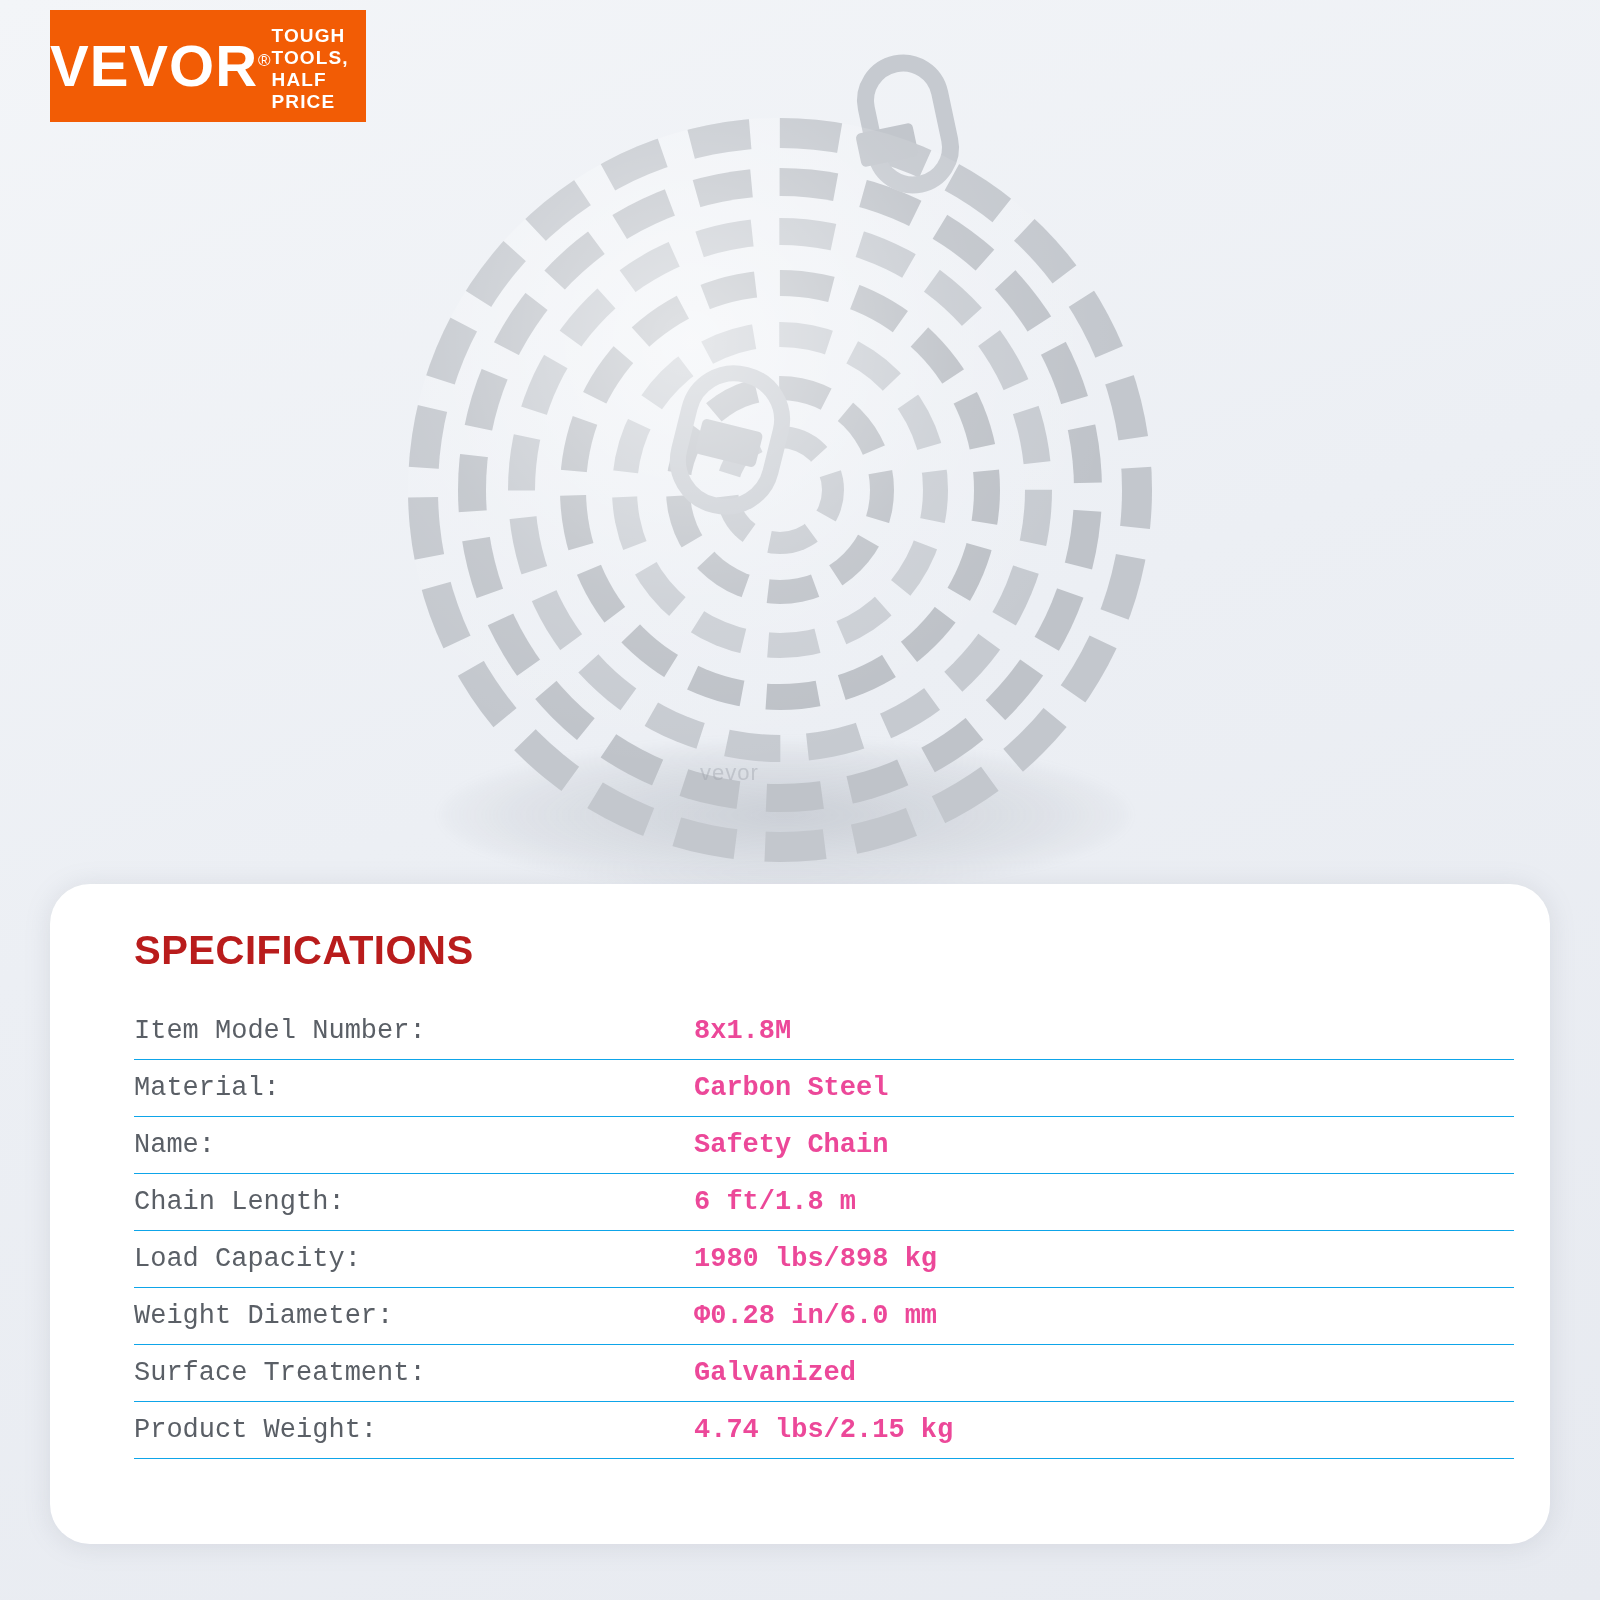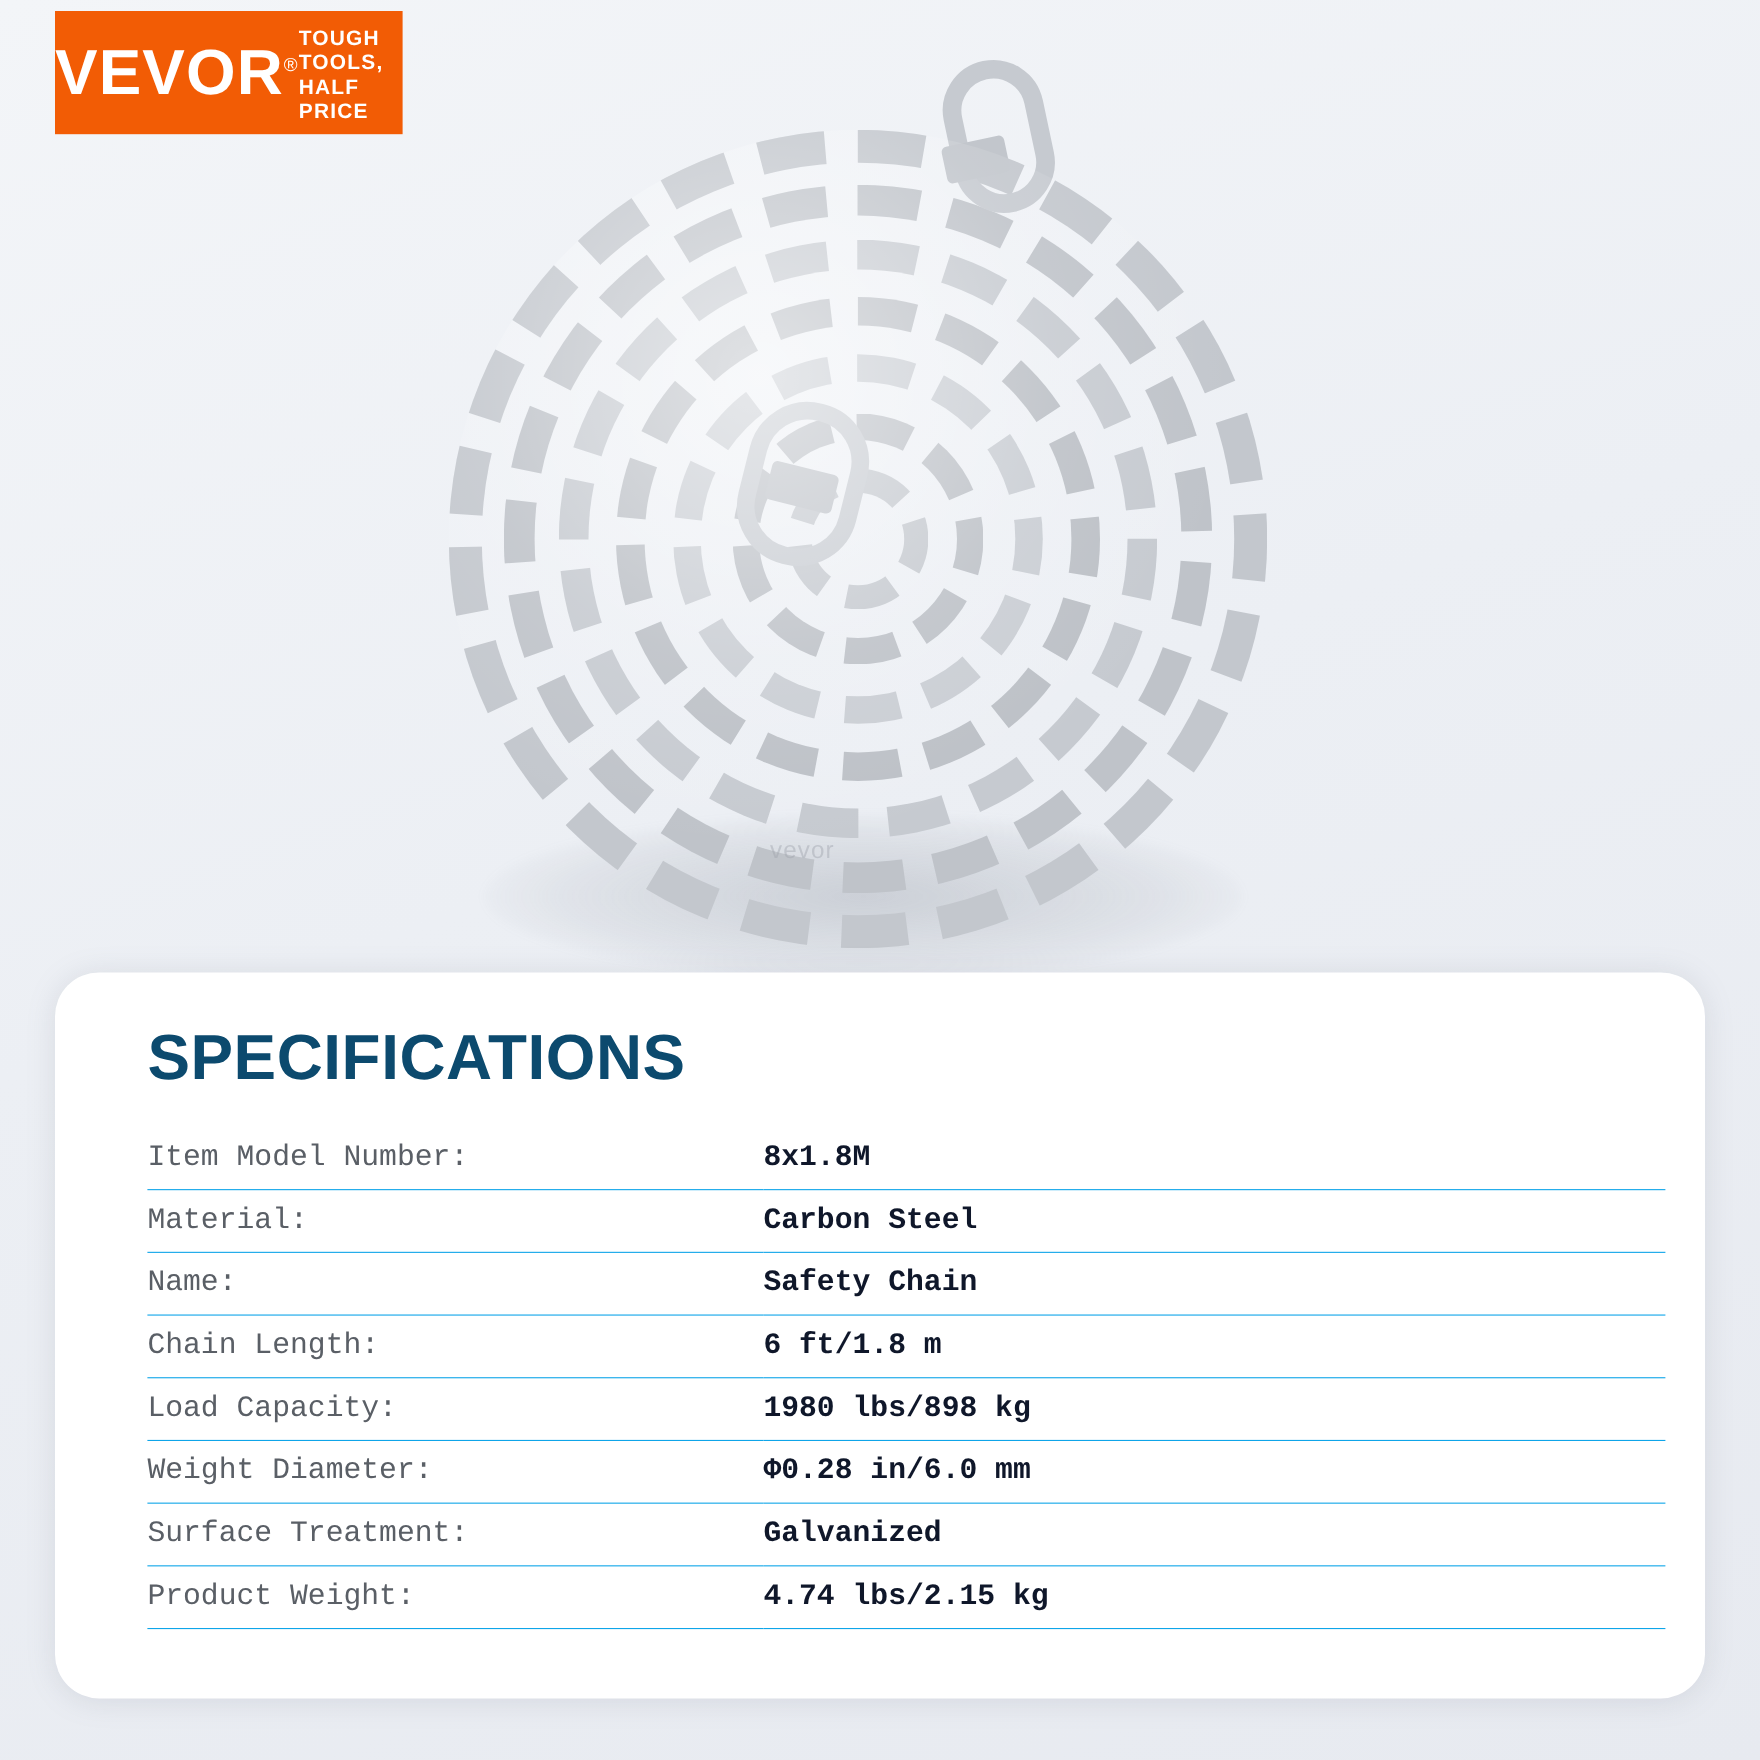--- a/index.html
+++ b/index.html
@@ -155,23 +155,23 @@
     top: 884px;
     width: 1500px;
     height: 660px;
     background: #ffffff;
     border-radius: 40px;
     box-shadow: 0 2px 26px rgba(120,130,145,0.18);
     box-sizing: border-box;
     padding: 44px 56px 0 56px;
   }
   .spec-title {
-    font-size: 58px;
-    font-weight: bold;
-    color: #0c4a6e;
+    font-size: 40px;
+    font-weight: bold;
+    color: #b91c1c;
     letter-spacing: 0.5px;
     margin: 0 0 30px 28px;
   }
   .spec-table {
     width: 1380px;
     border-collapse: collapse;
     margin-left: 28px;
   }
   .spec-table tr {
     border-bottom: 1px solid #0ea5e9;
@@ -183,21 +183,21 @@
   }
   .spec-label {
     width: 560px;
     font-size: 27px;
     color: #5a5f66;
     font-weight: normal;
     padding-left: 8px;
   }
   .spec-value {
     font-size: 27px;
-    color: #0f172a;
+    color: #ec4899;
     font-weight: bold;
   }
 </style>
 </head>
 <body>
 
 <div class="page">
 
   <div class="photo">
     <div class="chain-wrap">

